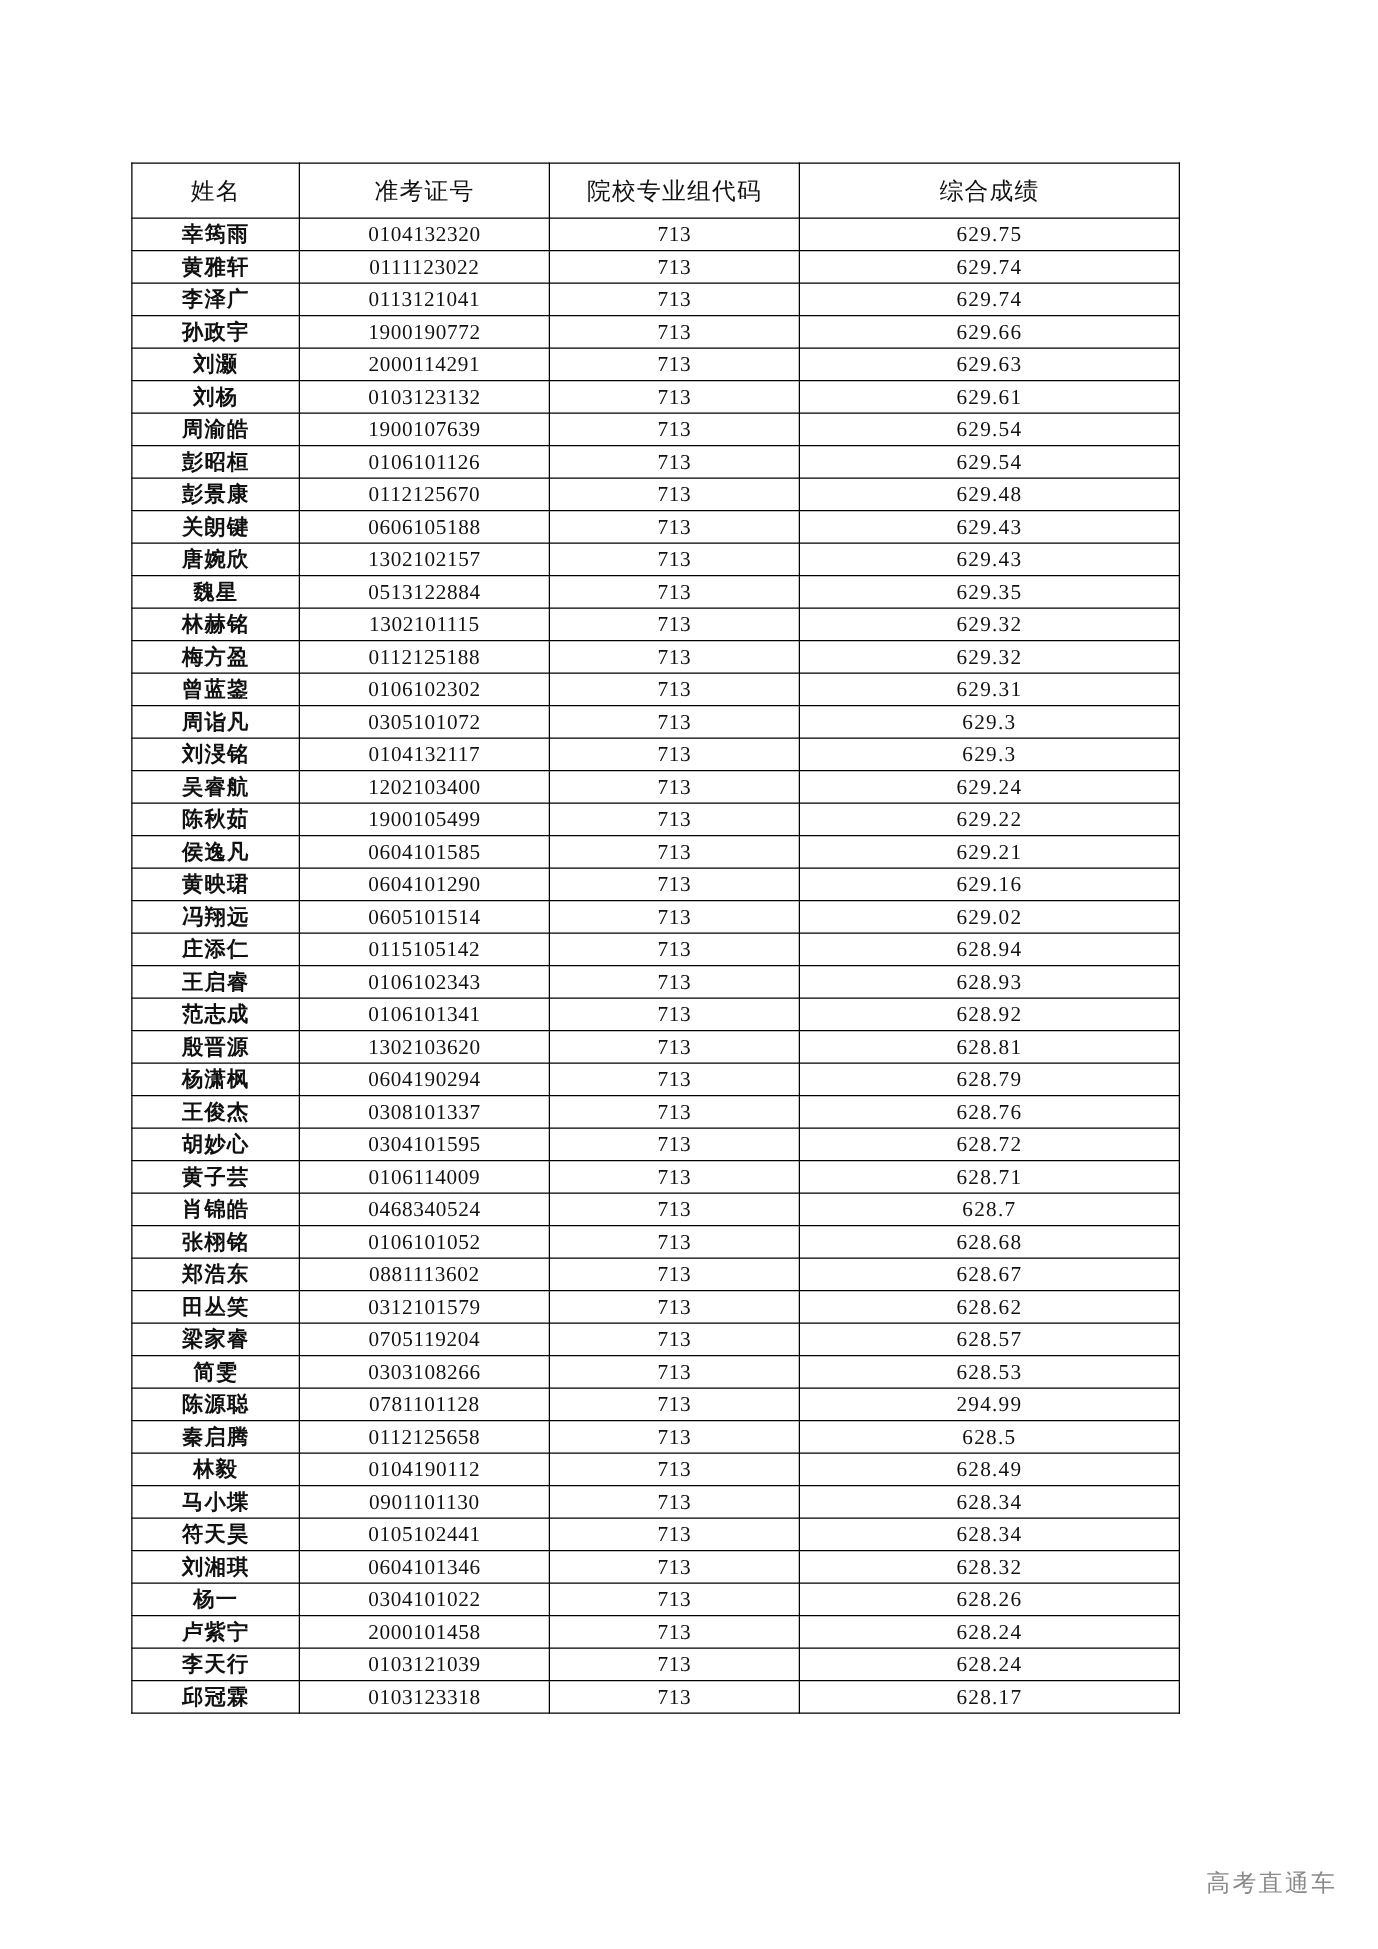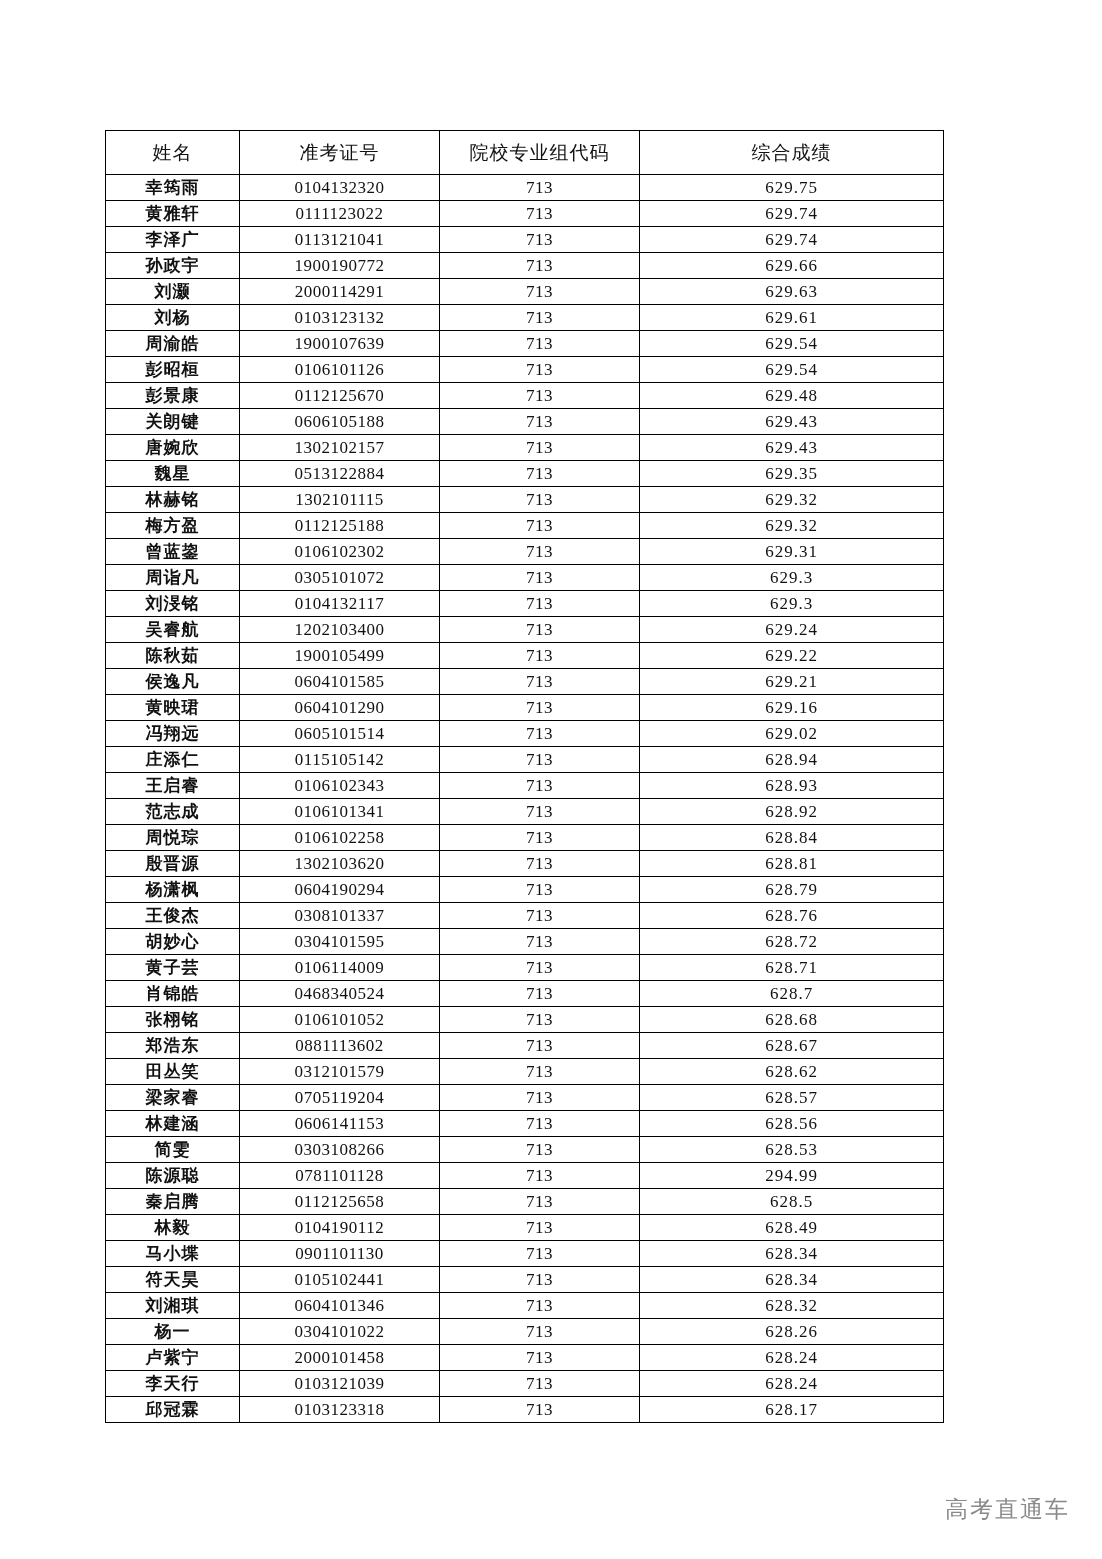--- a/index.html
+++ b/index.html
@@ -75,21 +75,21 @@
   }
 
   #score-table tbody td.cell-score {
     letter-spacing: 1px;
   }
 
   #watermark {
     position: absolute;
     right: 32px;
     top: 1494px;
-    font-size: 23px;
+    font-size: 19px;
     color: #8a8a8a;
     letter-spacing: 2px;
     font-family: "Liberation Sans", "DejaVu Sans", sans-serif;
     user-select: none;
   }
 </style>
 </head>
 <body>
 
 <div id="page">
@@ -254,26 +254,20 @@
           <td class="cell-code">713</td>
           <td class="cell-score">628.93</td>
         </tr>
         <tr>
           <td class="cell-name">范志成</td>
           <td class="cell-exam">0106101341</td>
           <td class="cell-code">713</td>
           <td class="cell-score">628.92</td>
         </tr>
         <tr>
-          <td class="cell-name">周悦琮</td>
-          <td class="cell-exam">0106102258</td>
-          <td class="cell-code">713</td>
-          <td class="cell-score">628.84</td>
-        </tr>
-        <tr>
           <td class="cell-name">殷晋源</td>
           <td class="cell-exam">1302103620</td>
           <td class="cell-code">713</td>
           <td class="cell-score">628.81</td>
         </tr>
         <tr>
           <td class="cell-name">杨潇枫</td>
           <td class="cell-exam">0604190294</td>
           <td class="cell-code">713</td>
           <td class="cell-score">628.79</td>
@@ -320,26 +314,20 @@
           <td class="cell-code">713</td>
           <td class="cell-score">628.62</td>
         </tr>
         <tr>
           <td class="cell-name">梁家睿</td>
           <td class="cell-exam">0705119204</td>
           <td class="cell-code">713</td>
           <td class="cell-score">628.57</td>
         </tr>
         <tr>
-          <td class="cell-name">林建涵</td>
-          <td class="cell-exam">0606141153</td>
-          <td class="cell-code">713</td>
-          <td class="cell-score">628.56</td>
-        </tr>
-        <tr>
           <td class="cell-name">简雯</td>
           <td class="cell-exam">0303108266</td>
           <td class="cell-code">713</td>
           <td class="cell-score">628.53</td>
         </tr>
         <tr>
           <td class="cell-name">陈源聪</td>
           <td class="cell-exam">0781101128</td>
           <td class="cell-code">713</td>
           <td class="cell-score">294.99</td>

